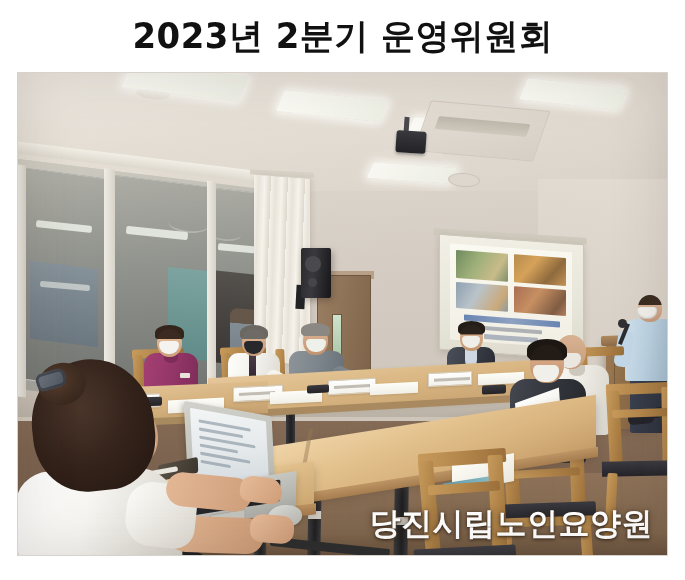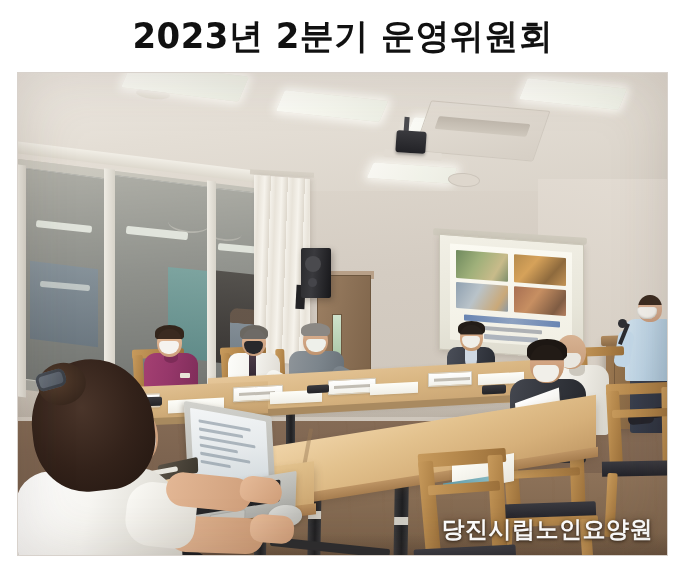--- a/index.html
+++ b/index.html
@@ -644,21 +644,21 @@
     left:610px;top:340px;width:26px;height:11px;background:#23232a;border-radius:5px;transform:rotate(-6deg);
   }
   .shoe2{
     left:632px;top:334px;width:24px;height:10px;background:#1e1e24;border-radius:5px;transform:rotate(-8deg);
   }
 
   
   #watermark{
     position:absolute;right:14px;bottom:10px;
     font-family:"DejaVu Sans","Liberation Sans",sans-serif;
-    font-size:23px;font-weight:bold;color:#ffffff;
+    font-size:31px;font-weight:bold;color:#ffffff;
     letter-spacing:0.5px;
     text-shadow:0 1px 3px rgba(40,28,18,.85), 0 0 7px rgba(60,44,30,.6), 1px 1px 0 rgba(120,96,70,.5);
     white-space:nowrap;
     z-index:60;
   }
   .vignette{
     left:0;top:0;width:651px;height:484px;
     box-shadow:inset 0 0 60px rgba(70,56,42,.18);
     pointer-events:none;z-index:70;
   }

